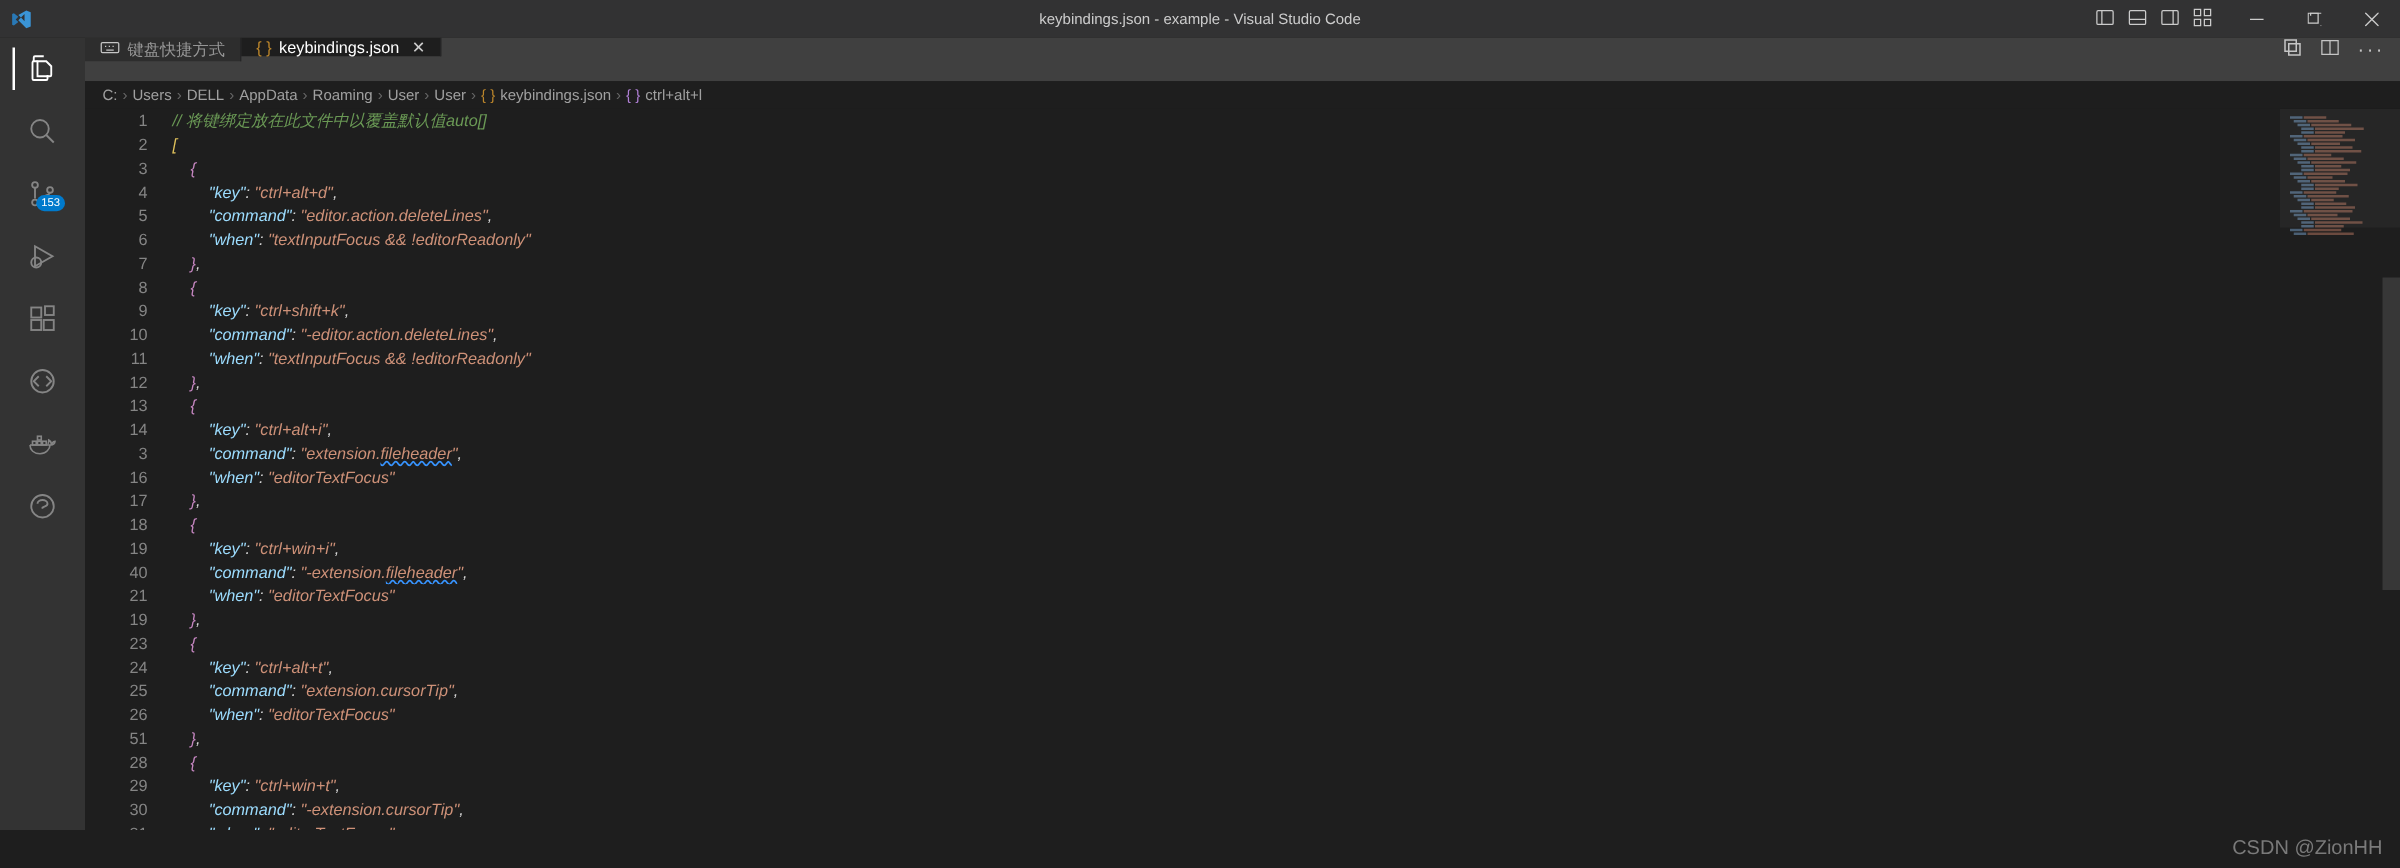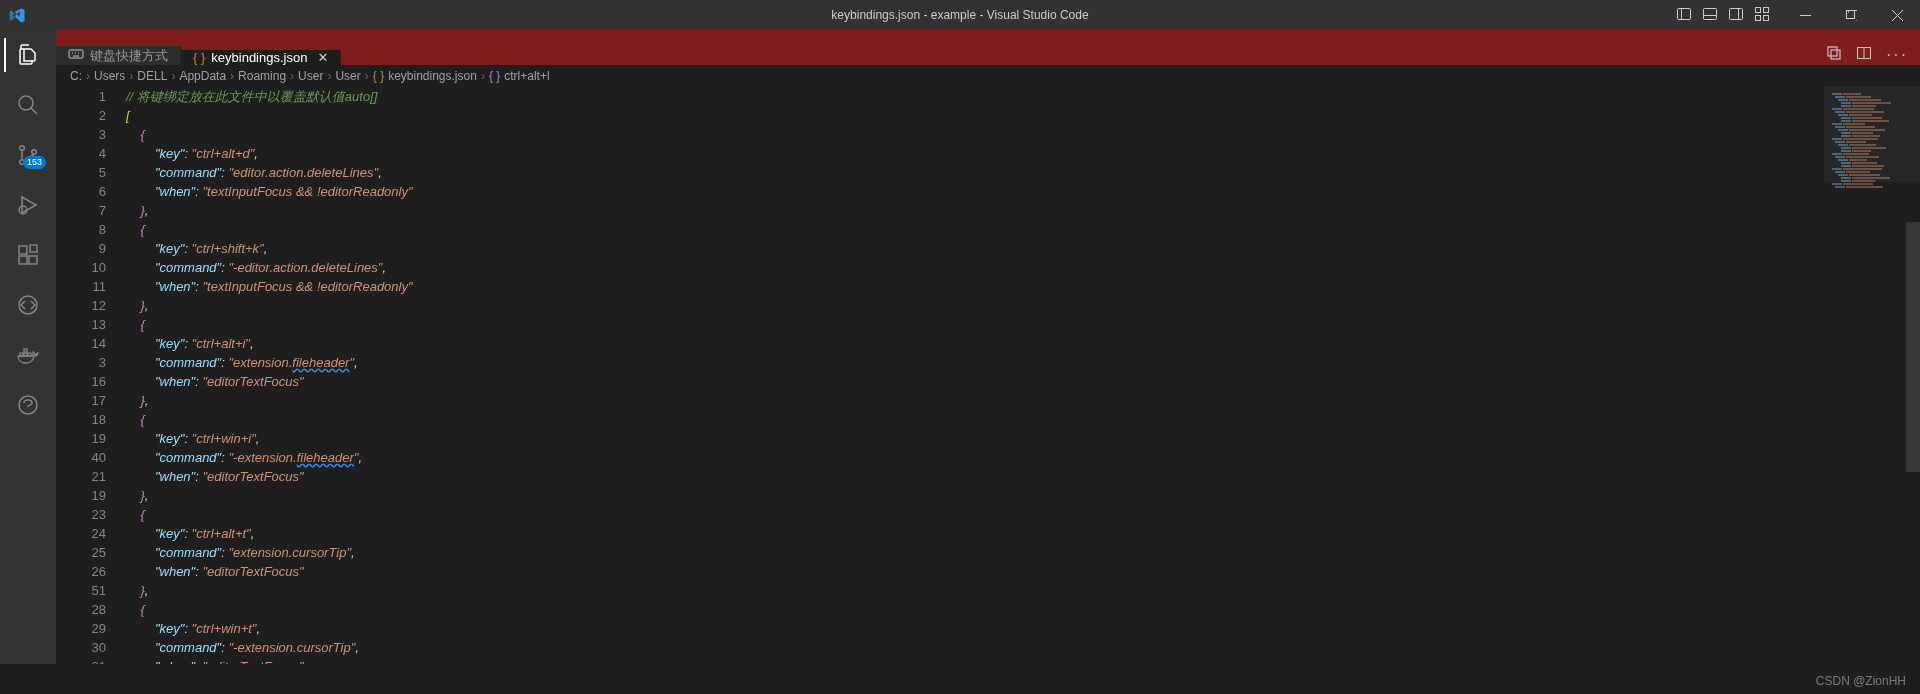--- a/index.html
+++ b/index.html
@@ -8,29 +8,29 @@
   .titlebar .logo { width:35px; display:flex; justify-content:center; align-items:center; }
   .titlebar .menu { display:flex; }
   .titlebar .menu span { padding:0 8px; cursor:pointer; }
   .titlebar .title { position:absolute; left:50%; transform:translateX(-50%); color:#cccccc; }
   .titlebar .winctl { margin-left:auto; display:flex; align-items:center; }
   .titlebar .winctl .layout-icons { display:flex; gap:10px; padding:0 12px; }
   .titlebar .winctl .ctrl { width:46px; height:30px; display:flex; align-items:center; justify-content:center; }
 
   .main { display:flex; height:634px; }
 
-  .activitybar { width:56px; background:#333333; display:flex; flex-direction:column; align-items:center; padding-top:8px; gap:16px; }
+  .activitybar { width:68px; background:#333333; display:flex; flex-direction:column; align-items:center; padding-top:8px; gap:16px; }
   .activitybar .ab-icon { width:48px; height:34px; display:flex; align-items:center; justify-content:center; color:#858585; position:relative; }
   .activitybar .ab-icon.active { color:#fff; }
   .activitybar .ab-icon.active::before { content:""; position:absolute; left:0; top:0; bottom:0; width:2px; background:#fff; }
   .badge { position:absolute; bottom:3px; right:6px; background:#007acc; color:#fff; border-radius:8px; font-size:9px; padding:0 4px; line-height:13px; }
 
   .editor-area { flex:1; display:flex; flex-direction:column; background:#1e1e1e; }
 
-  .tabs { height:35px; background:#7f1d1d; display:flex; align-items:flex-end; }
+  .tabs { height:35px; background:#404040; display:flex; align-items:flex-start; }
   .tab { display:flex; align-items:center; gap:6px; padding:0 12px; font-size:13px; background:#2d2d2d; border-right:1px solid #252526; color:#969696; }
   .tab.active { background:#1e1e1e; color:#fff; }
   .tab .tab-icon { font-size:13px; }
   .tab .close { margin-left:4px; color:#ccc; }
   .tab-actions { margin-left:auto; display:flex; align-items:center; gap:14px; padding:0 12px; color:#c5c5c5; }
 
   .breadcrumbs { height:22px; display:flex; align-items:center; font-size:12px; color:#a0a0a0; padding-left:14px; gap:4px; background:#1e1e1e; }
   .breadcrumbs .sep { color:#666; }
   .breadcrumbs .bc-icon { color:#bc862b; }
   .breadcrumbs .bc-icon.sym { color:#b180d7; }
@@ -49,21 +49,21 @@
   .underline { text-decoration: underline wavy #3794ff; text-decoration-skip-ink:none; }
 
   .minimap { width:96px; background:#1e1e1e; position:relative; }
   .mm-slider { position:absolute; left:0; right:0; top:0; height:95px; background:rgba(255,255,255,0.04); }
   .mm-code { padding:6px 4px; }
   .mm-line { height:2px; margin-bottom:1px; display:flex; gap:1px; }
   .mm-seg { height:2px; background:#404754; }
   .mm-seg.k { background:#4a5f74; }
   .mm-seg.s { background:#6b4a3f; }
 
-  .watermark { position:absolute; right:14px; bottom:6px; color:#7a7a7a; font-size:12px; }
+  .watermark { position:absolute; right:14px; bottom:6px; color:#7a7a7a; font-size:16px; }
 
   .scrollbar-track { position:absolute; right:0; top:87px; bottom:30px; width:14px; }
   .scrollbar-thumb { position:absolute; right:0; width:14px; background:rgba(121,121,121,0.28); top:135px; height:250px; }
 </style>
 </head>
 <body>
 
 <div class="titlebar">
   <div class="logo">
     <svg width="17" height="17" viewBox="0 0 24 24">

